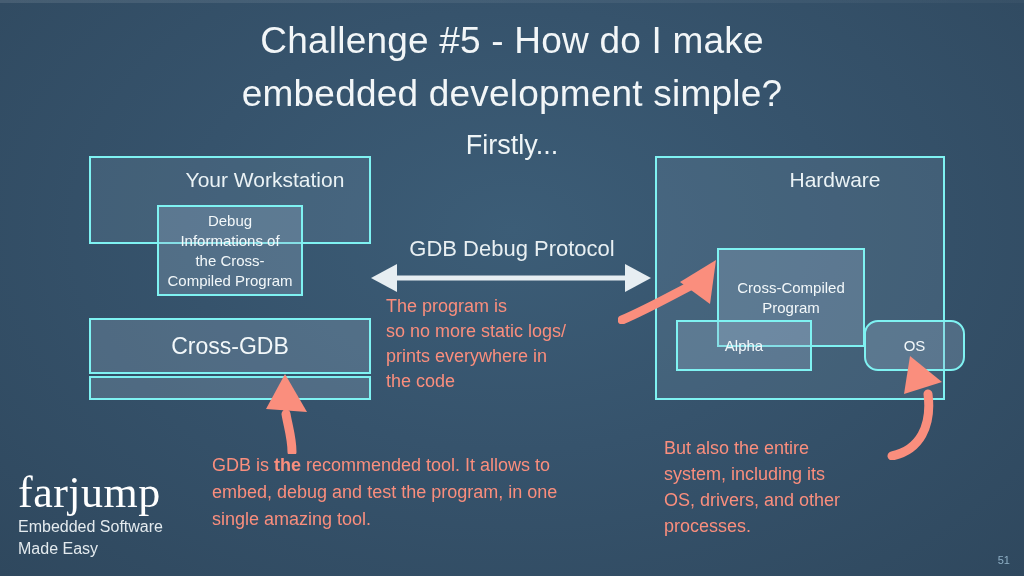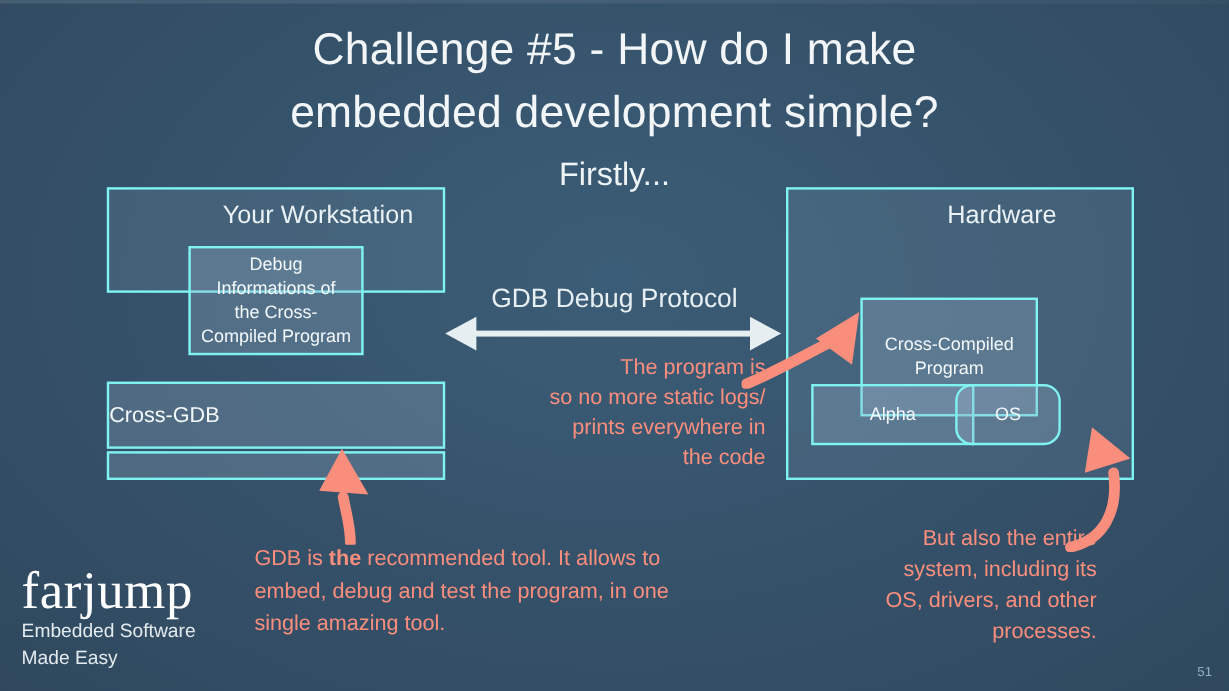--- a/index.html
+++ b/index.html
@@ -79,37 +79,37 @@
     font-weight: 300;
     color: #f3f8fa;
   }
   .band {
     position: absolute;
     box-sizing: border-box;
     border: 2px solid #7ff2f2;
     background: rgba(150,175,198,.28);
     display: flex;
     align-items: center;
-    justify-content: flex-start;
-    font-size: 18px;
+    justify-content: center;
+    font-size: 23px;
     font-weight: 300;
     color: #f3f8fa;
   }
 
   
   #workstation { left: 89px;  top: 156px; width: 282px; height: 88px; }
   #ws-debug    { left: 157px; top: 205px; width: 146px; height: 91px; }
   #ws-gdb      { left: 89px;  top: 318px; width: 282px; height: 56px; }
   #ws-empty    { left: 89px;  top: 376px; width: 282px; height: 24px; }
 
   
   #hardware    { left: 655px; top: 156px; width: 290px; height: 244px; }
   #hw-program  { left: 717px; top: 208px; width: 148px; height: 99px; margin-top: 40px; }
   #hw-alpha    { left: 676px; top: 320px; width: 136px; height: 51px; }
-  #hw-os       { left: 796px; top: 320px; width: 88px;  height: 51px; border-radius: 14px; }
+  #hw-os       { left: 864px; top: 320px; width: 101px;  height: 51px; border-radius: 14px; }
 
   
   .protocol-label {
     position: absolute;
     left: 371px; top: 236px; width: 282px;
     text-align: center;
     font-size: 22px;
     font-weight: 300;
     color: #e8eff2;
   }
@@ -117,21 +117,21 @@
     position: absolute;
     left: 371px; top: 262px;
     width: 280px; height: 32px;
   }
 
   
   .note {
     position: absolute;
     color: #fa8e7d;
     font-weight: 300;
-    text-align: right;
+    text-align: left;
   }
   .note b { font-weight: 700; color: #fa8e7d; }
 
   #note-center {
     left: 386px; top: 294px; width: 252px;
     font-size: 18px; line-height: 25px;
   }
   #note-left {
     left: 212px; top: 452px; width: 392px;
     font-size: 18px; line-height: 27px;

